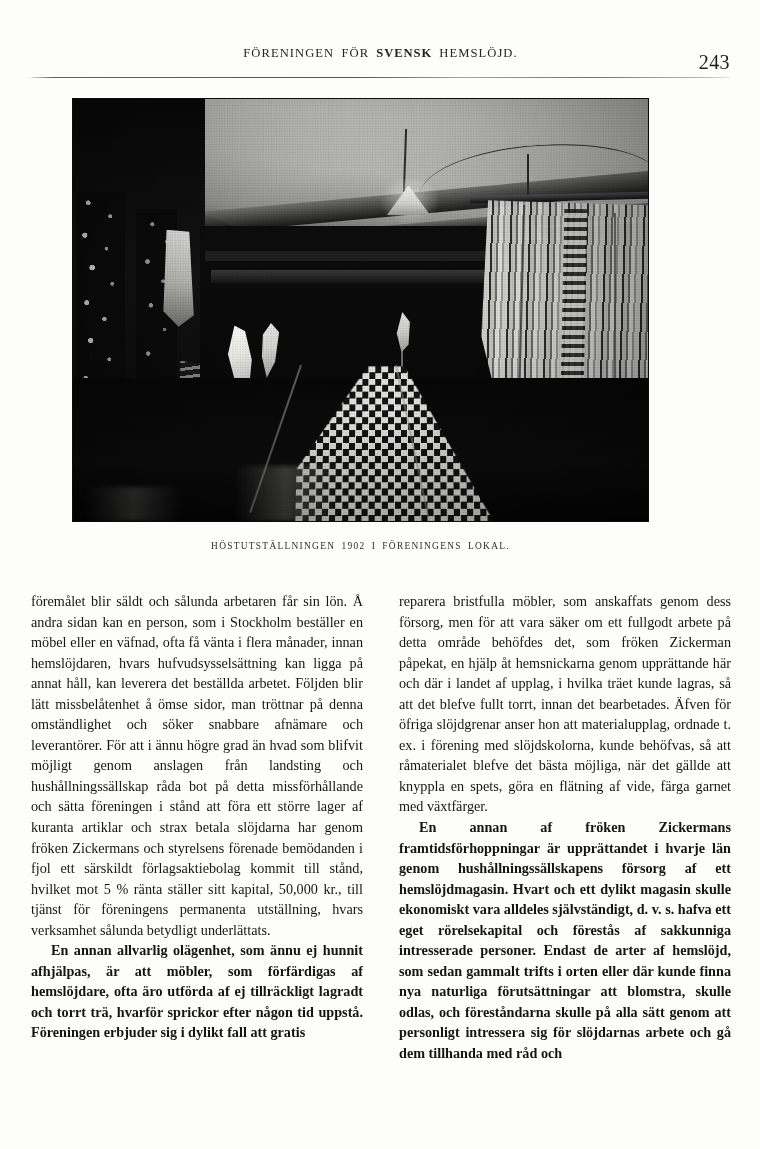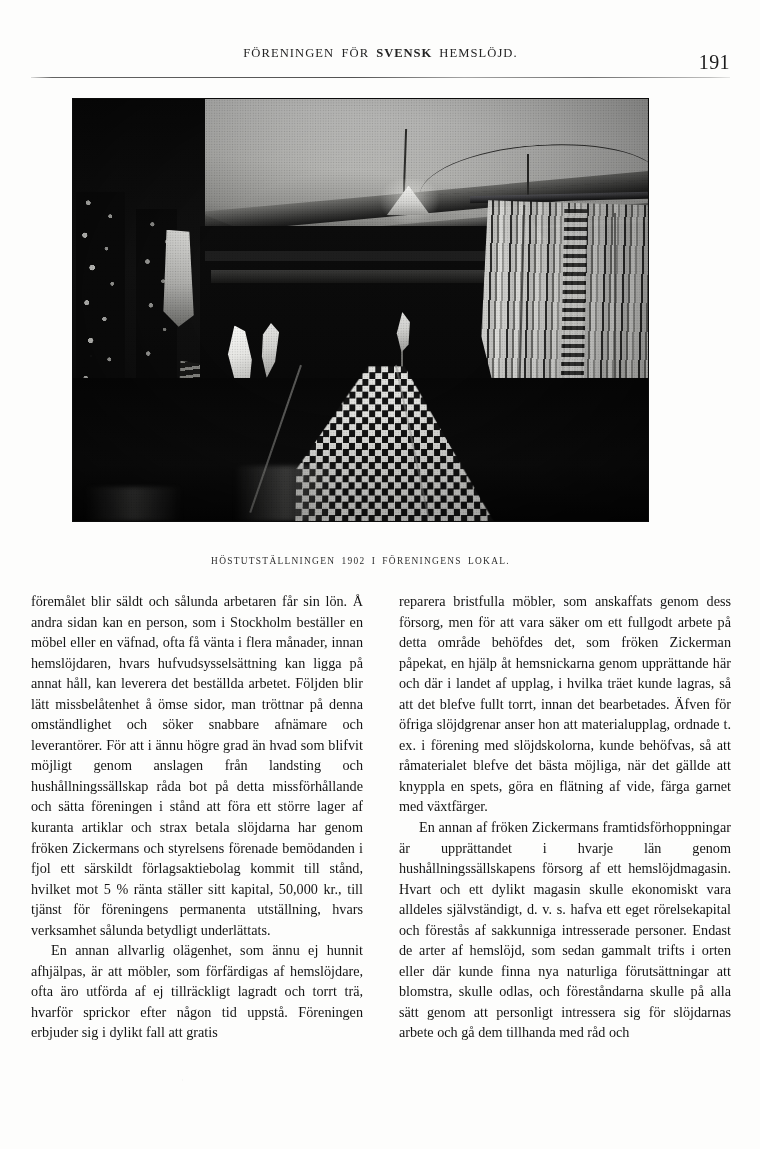--- a/index.html
+++ b/index.html
@@ -371,21 +371,20 @@
   .caption {
     position: absolute;
     left: 73px;
     top: 541px;
     width: 575px;
     text-align: center;
     font-size: 9.4px;
     letter-spacing: 1.3px;
     word-spacing: 2.6px;
     color: #2c2c2c;
-    margin-top: 15px;
   }
 
   
   .columns {
     position: absolute;
     left: 31px;
     top: 591px;
     width: 700px;
     display: flex;
     gap: 36px;
@@ -397,32 +396,33 @@
     margin: 0;
     font-size: 14.2px;
     line-height: 20.55px;
     text-align: justify;
     text-justify: inter-word;
     hyphens: manual;
     color: #141414;
   }
   .col p.indent {
     text-indent: 20px;
+    font-weight: bold;
   }
 </style>
 </head>
 <body>
 
 <div class="page">
 
   <div class="runhead">
     <div class="runhead-title">
       <span>FÖRENINGEN FÖR </span><span class="em">SVENSK</span><span> HEMSLÖJD.</span>
     </div>
-    <div class="folio">191</div>
+    <div class="folio">243</div>
   </div>
   <div class="runhead-rule"></div>
 
   <div class="plate">
     <div class="ceiling"></div>
     <div class="ceiling-beam"></div>
     <div class="ceiling-beam2"></div>
     <div class="wire"></div>
 
     <div class="lamp-cord"></div>

